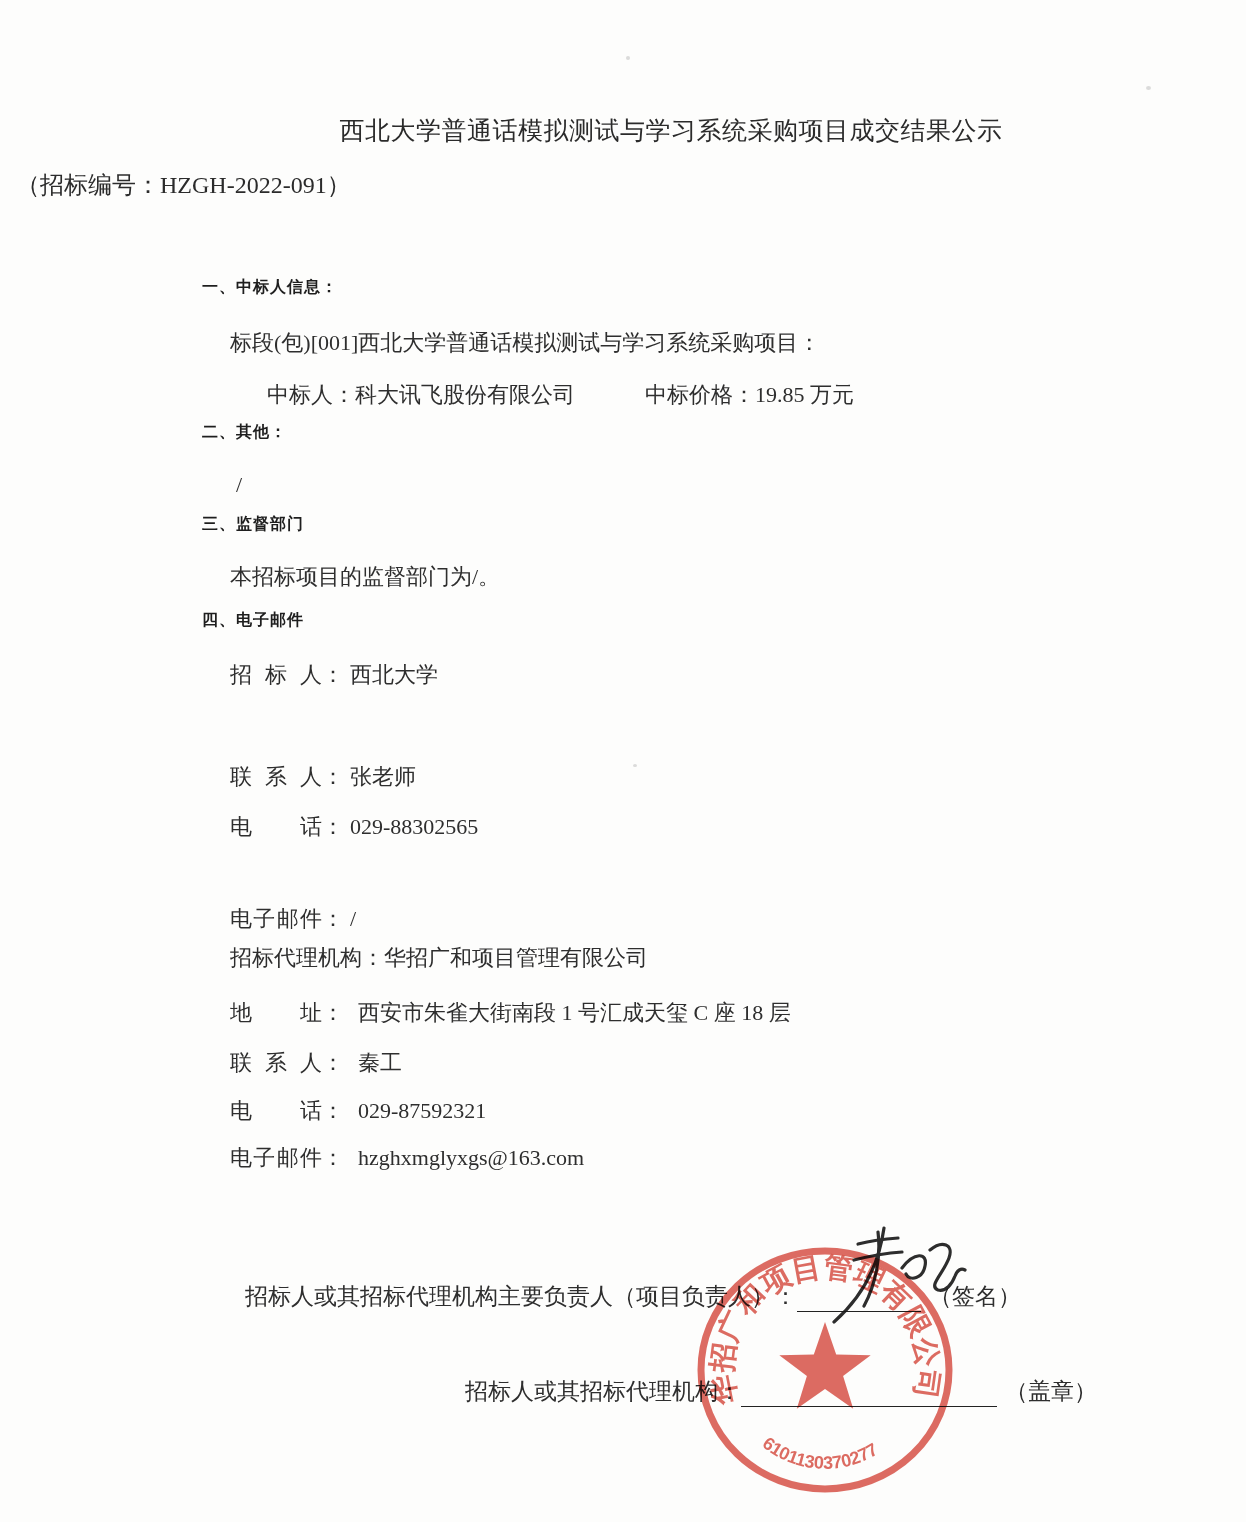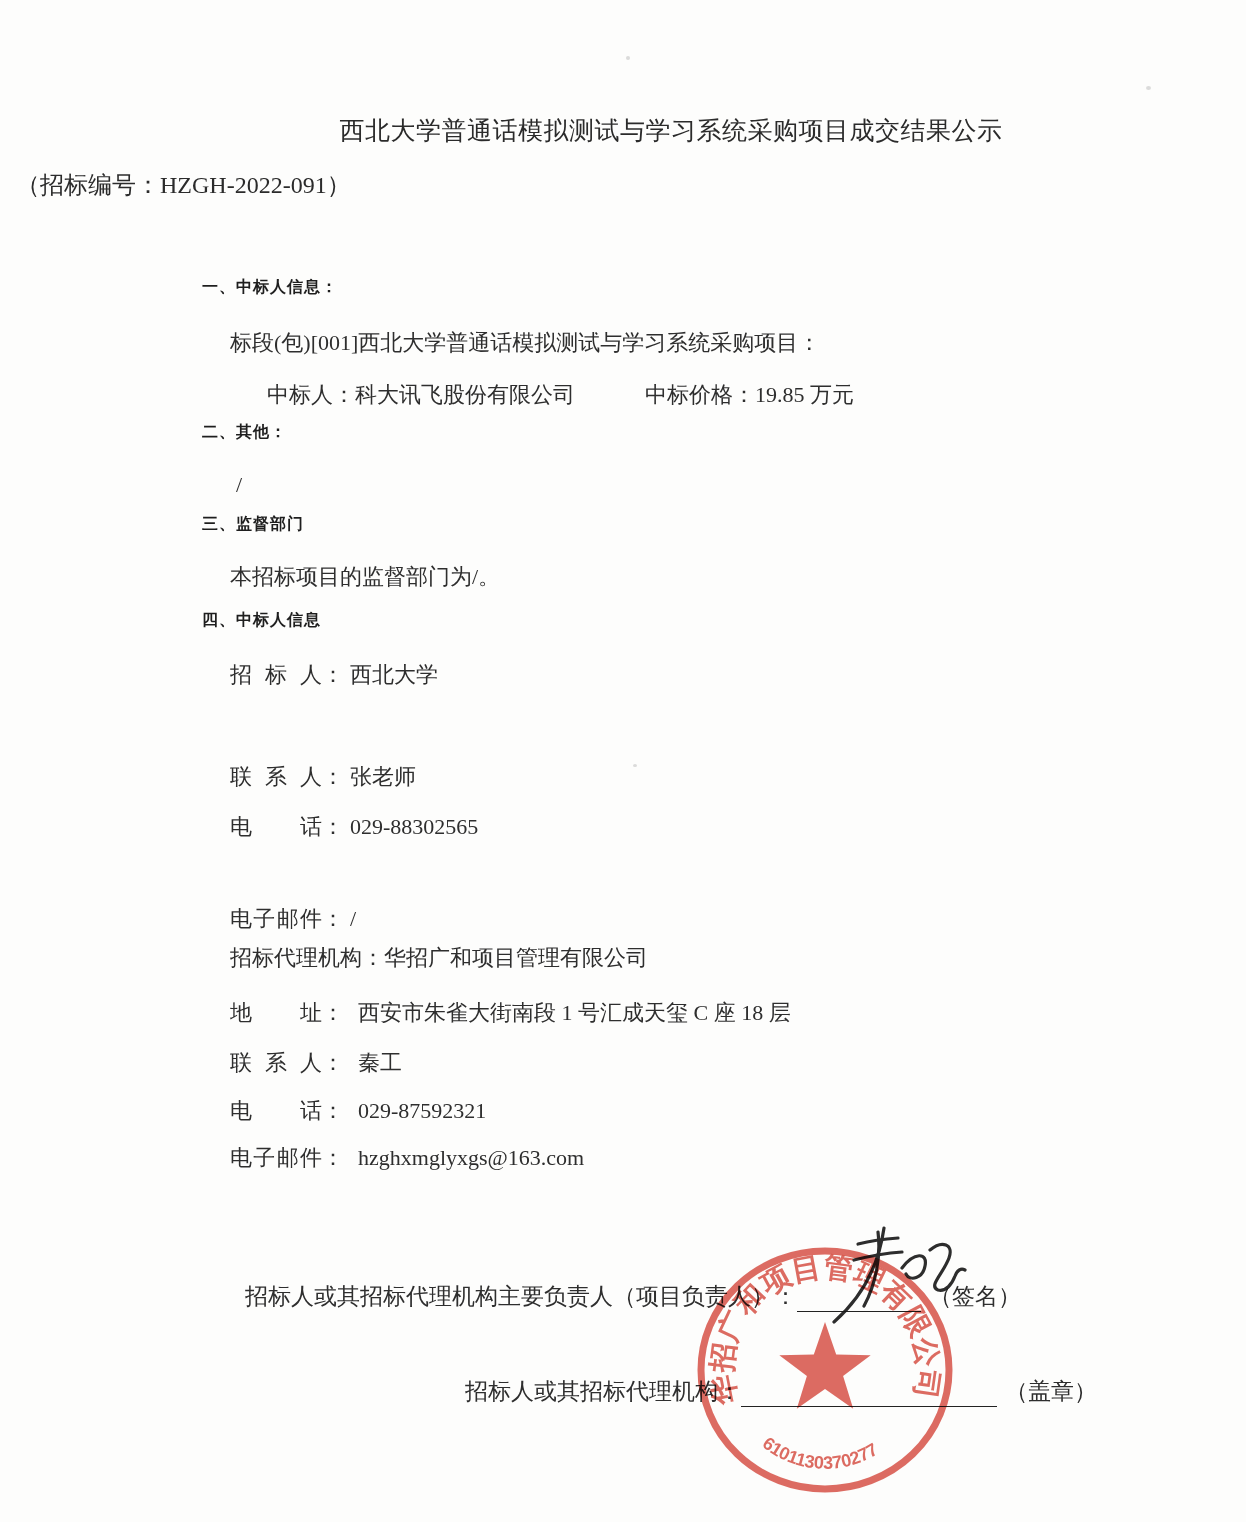--- a/index.html
+++ b/index.html
@@ -43,21 +43,21 @@
   <div class="line body-text" style="top:381px; left:255px;margin-left:12px;">
     <span>中标人：</span><span>科大讯飞股份有限公司</span><span class="winner-gap">中标价格：</span><span>19.85 万元</span>
   </div>
 
   <div class="line heading" style="top:423px; left:202px;">二、其他：</div>
   <div class="line body-text" style="top:471px; left:236px;">/</div>
 
   <div class="line heading" style="top:515px; left:202px;">三、监督部门</div>
   <div class="line body-text" style="top:563px; left:230px;">本招标项目的监督部门为/。</div>
 
-  <div class="line heading" style="top:611px; left:202px;">四、中标人信息</div>
+  <div class="line heading" style="top:611px; left:202px;">四、电子邮件</div>
 
   <div class="line body-text row" style="top:661px; left:230px;">
     <span class="label">招标人</span><span class="colon">：</span><span class="value">西北大学</span>
   </div>
   <div class="line body-text row" style="top:763px; left:230px;">
     <span class="label">联系人</span><span class="colon">：</span><span class="value">张老师</span>
   </div>
   <div class="line body-text row" style="top:813px; left:230px;">
     <span class="label">电话</span><span class="colon">：</span><span class="value">029-88302565</span>
   </div>

